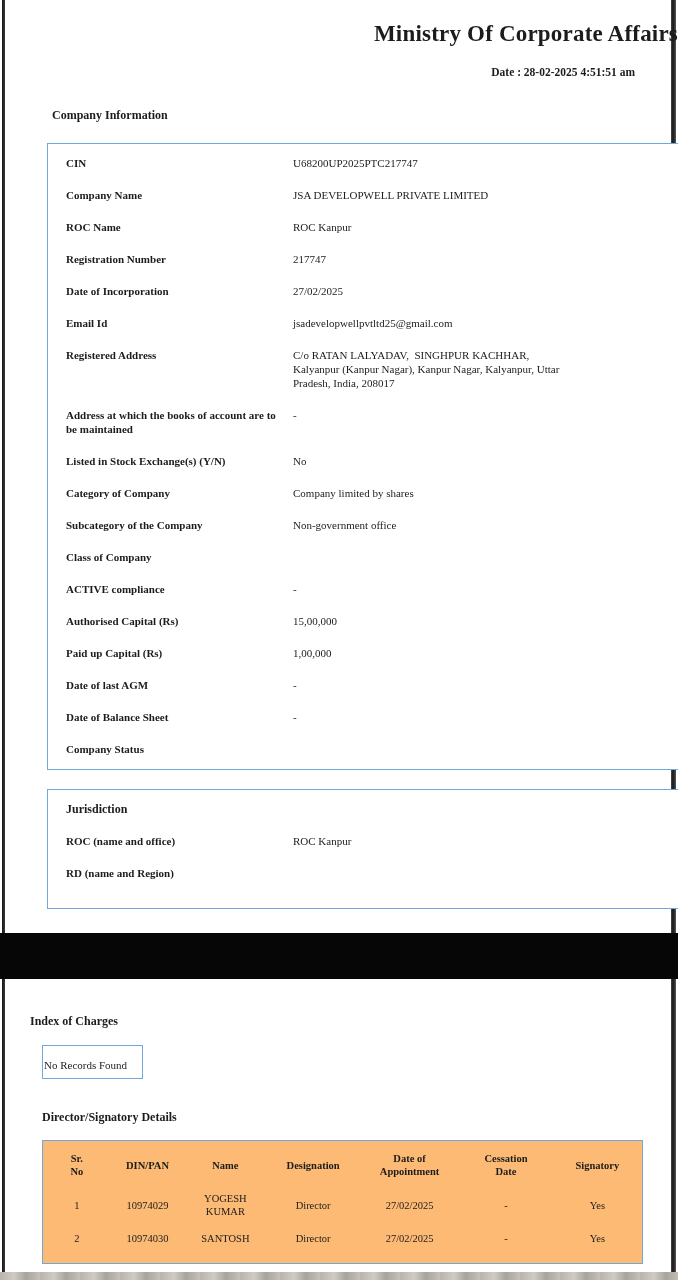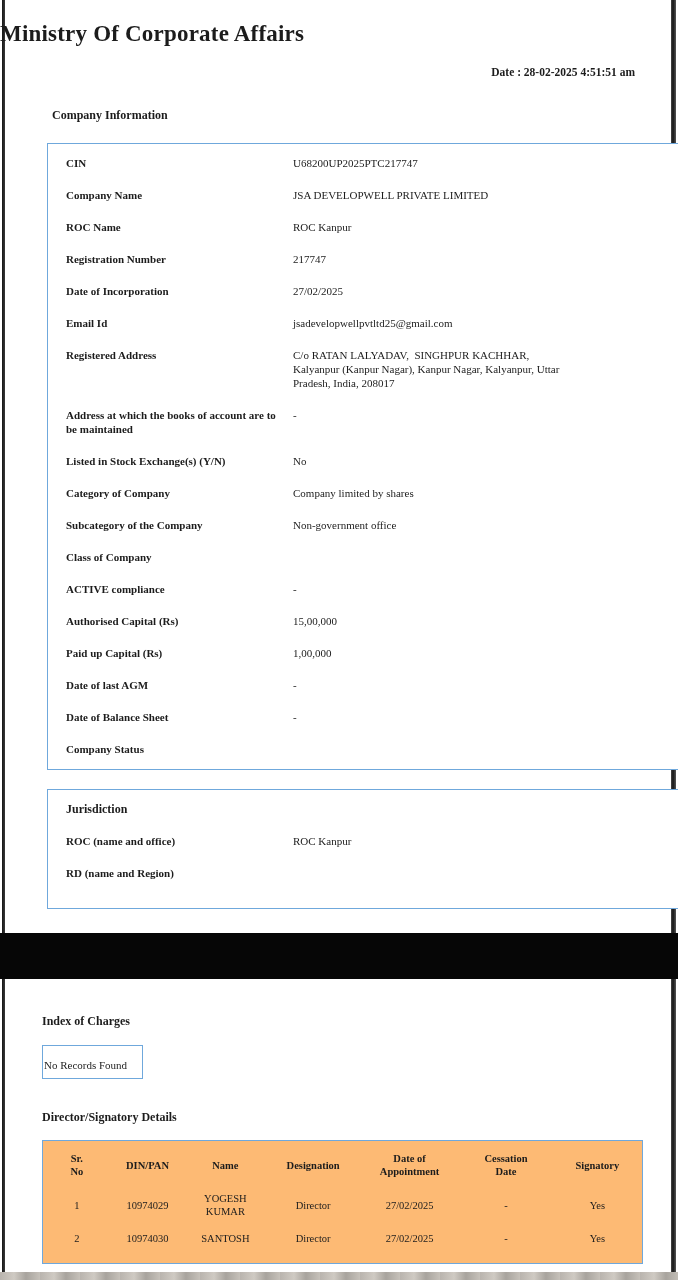--- a/index.html
+++ b/index.html
@@ -19,37 +19,37 @@
     background: linear-gradient(to right, #141414, #3a3a3a);
   }
   .edge-strip-right {
     position: absolute; left: 671px; top: 0;
     width: 5px; height: 1272px;
     background: linear-gradient(to right, #4a4a4a, #161616 40%, #555555);
   }
   .doc-title {
     position: absolute; top: 21px; left: 0;
     width: 100%;
-    text-align: left;
+    text-align: right;
     font-size: 23px;
     font-weight: bold;
     letter-spacing: 0.2px;
   }
   .date-line {
     position: absolute; top: 66px; right: 43px;
     font-size: 11.5px;
     font-weight: bold;
   }
   .section-heading {
     position: absolute;
     font-size: 12px;
     font-weight: bold;
   }
   #company-info-heading { top: 108px; left: 52px; }
-  #index-of-charges-heading { top: 1014px; left: 42px; }
+  #index-of-charges-heading { top: 1014px; left: 30px; }
   #director-details-heading { top: 1110px; left: 42px; }
 
   .info-box {
     position: absolute;
     left: 47px;
     width: 662px;
     border: 1.5px solid #6fa8dc;
     background: #ffffff;
     padding: 12px 18px 0 18px;
     overflow: hidden;

